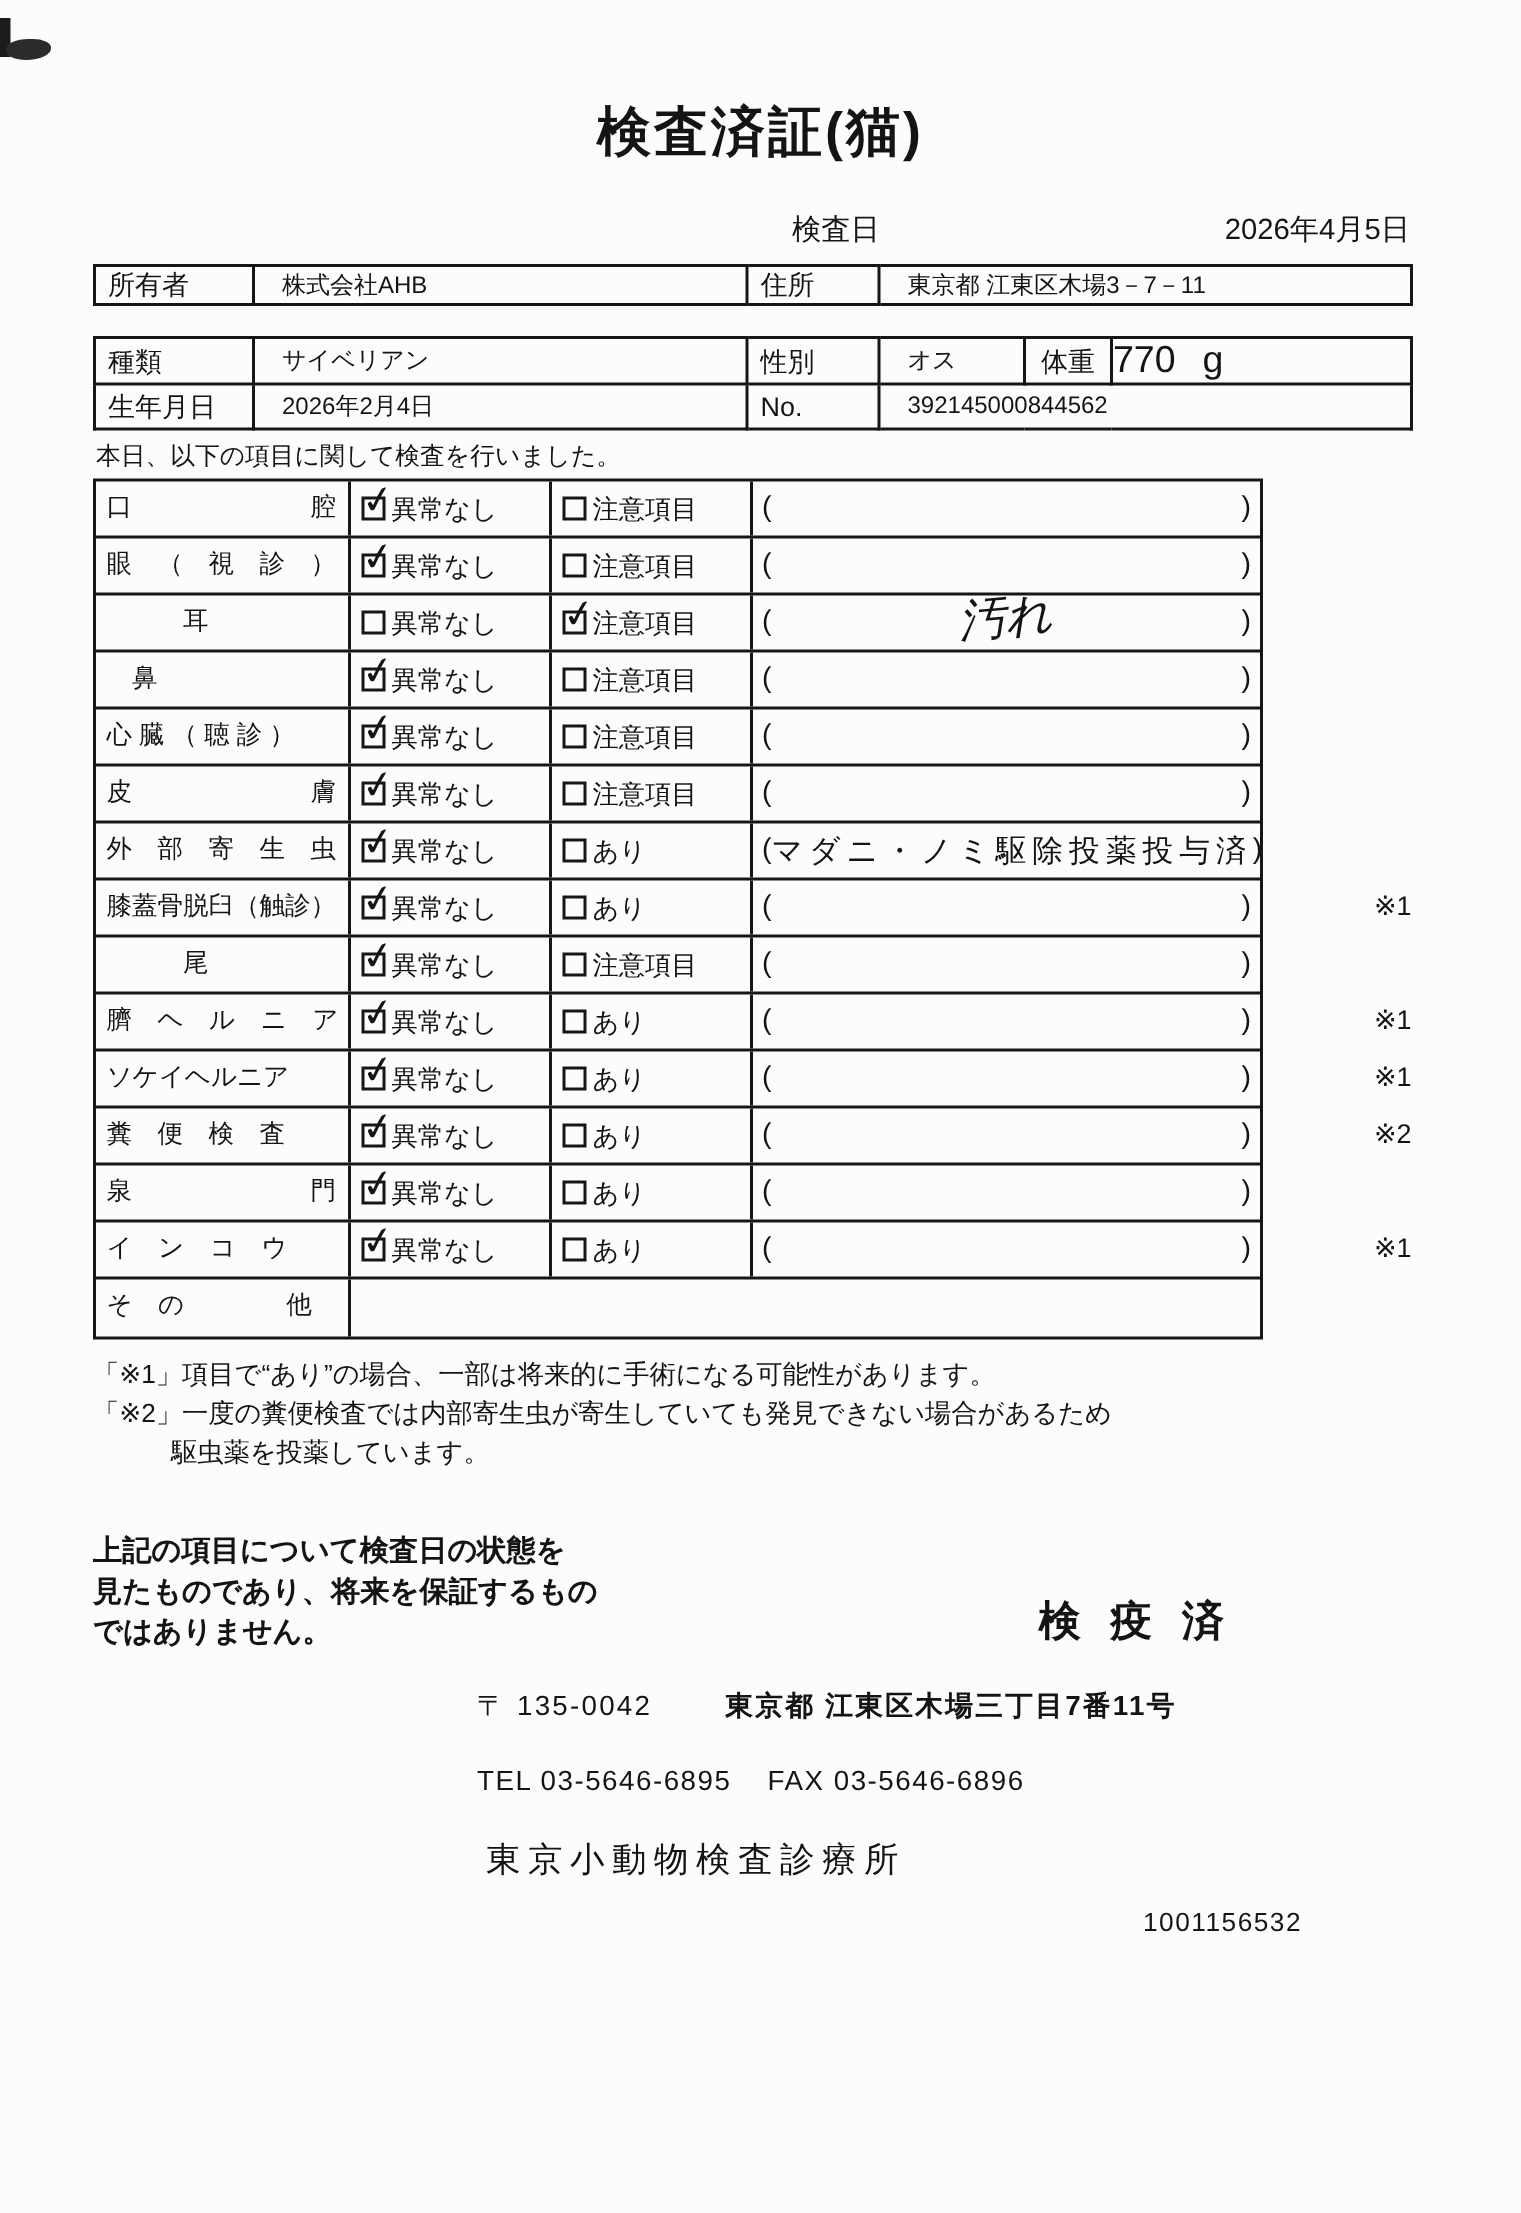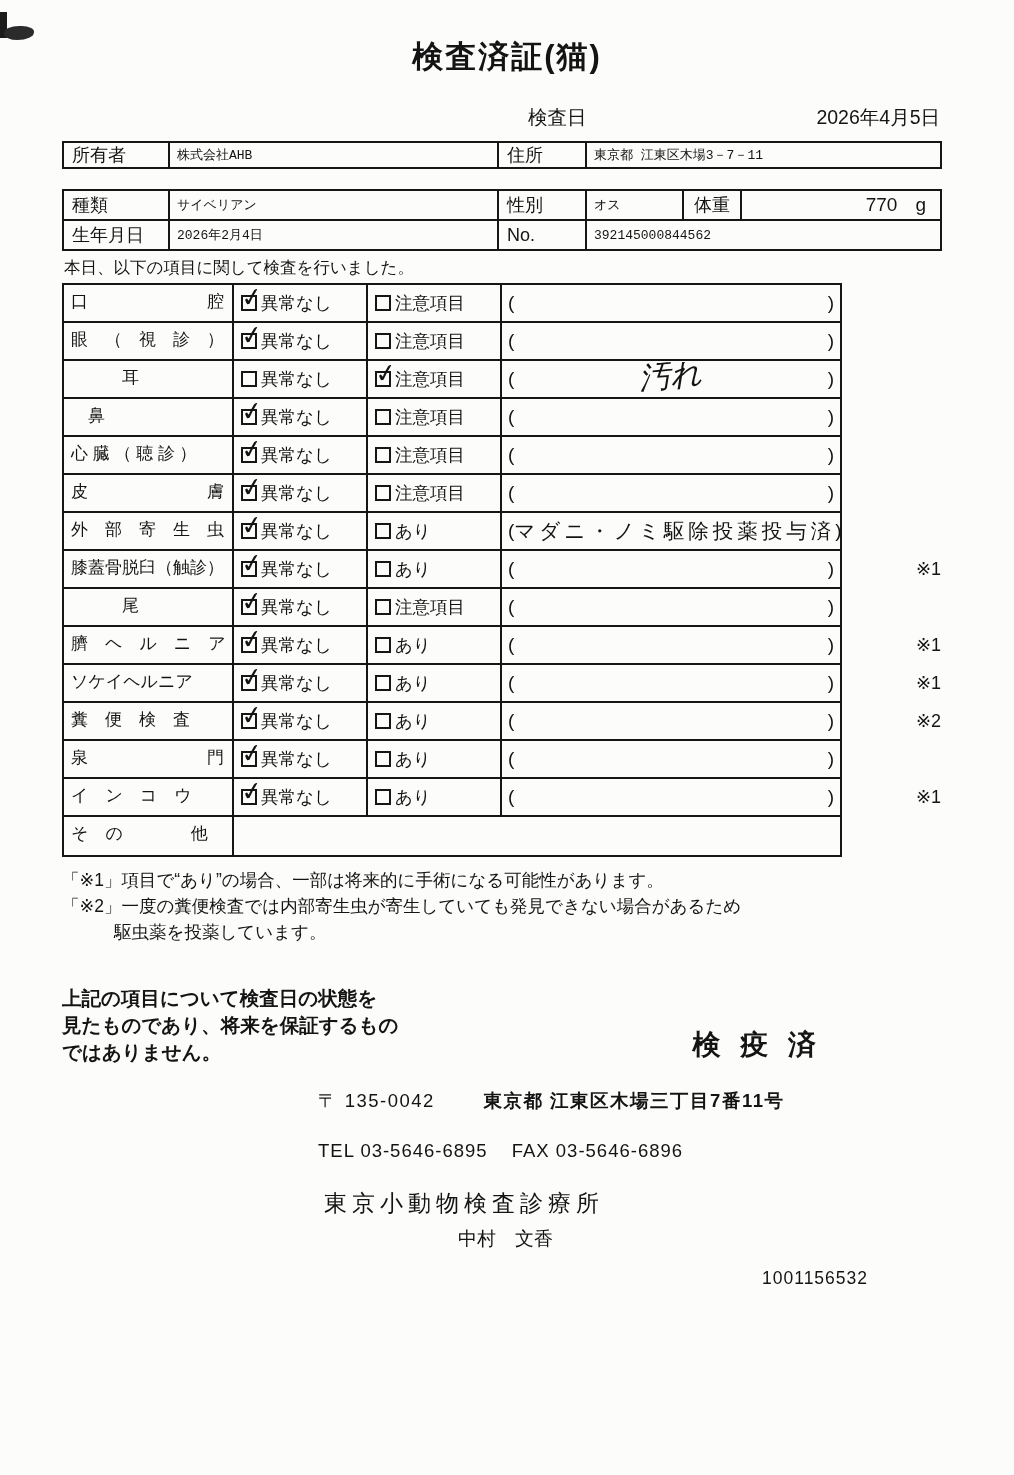--- a/index.html
+++ b/index.html
@@ -6,33 +6,33 @@
   html,body { background:#d9d9d9; }
   .page {
     width:1014px; height:1475px; background:#fcfcfa;
     position:relative; margin:0 auto; overflow:hidden;
     font-family:"Liberation Sans","DejaVu Sans",sans-serif;
     color:#141414;
   }
   .artifact-a { position:absolute; left:0; top:12px; width:7px; height:26px; background:#1c1c1c; }
   .artifact-b { position:absolute; left:4px; top:26px; width:30px; height:14px; background:#2b2b2b; border-radius:50% 40% 55% 45%; }
 
-  .title { text-align:center; padding-top:36px; font-size:31px; font-weight:600; letter-spacing:2px; }
+  .title { text-align:center; padding-top:64px; font-size:36px; font-weight:600; letter-spacing:2px; }
 
   .date-row { display:flex; justify-content:space-between; margin:26px 74px 10px 62px; font-size:19.5px; }
   .date-row .dlabel { margin-left:466px; }
 
   table.block { table-layout:fixed; width:878px; margin-left:62px; border-collapse:collapse; }
   table.block td { border:2px solid #161616; overflow:hidden; white-space:nowrap; }
   .owner-tbl td { height:20px; }
   .info-tbl td { height:30px; }
   td.lbl { padding-left:8px; font-size:18px; }
-  td.val { padding-left:7px; font-size:13px;font-family:Liberation Mono, monospace; }
+  td.val { padding-left:18px; font-size:16px; }
   td.lbl-c { text-align:center; font-size:18px; }
-  td.wval { text-align:right; padding-right:14px; font-size:19px; }
+  td.wval { font-size:25px; }
   td.wval .unit { display:inline-block; margin-left:18px; }
 
   .intro { margin:6px 0 4px 64px; font-size:16.5px; }
 
   .insp { width:780px; margin-left:62px; border:2px solid #161616; }
   .irow { display:flex; height:38px; border-bottom:2px solid #161616; position:relative; }
   .irow:last-child { border-bottom:none; }
   .c-item { flex:0 0 170px; border-right:2px solid #161616; font-size:17px; line-height:34px; padding-left:7px; white-space:pre; overflow:hidden; }
   .c-opt { flex:0 0 134px; border-right:2px solid #161616; display:flex; align-items:center; padding-left:7px; font-size:17.5px; white-space:nowrap; }
   .c-paren { flex:1 1 auto; display:flex; align-items:center; justify-content:space-between; font-size:19px; padding:0 6px; }
@@ -439,15 +439,14 @@
 
   <div class="postal-row">
     <span>〒 135-0042</span>
     <span class="addr">東京都 江東区木場三丁目7番11号</span>
   </div>
   <div class="tel-row">
     <span>TEL 03-5646-6895</span>
     <span class="fax">FAX 03-5646-6896</span>
   </div>
   <div class="clinic">東京小動物検査診療所</div>
-  <div class="vet">中村　文香</div>
   <div class="serial">1001156532</div>
 </div>
 
 </body></html>

